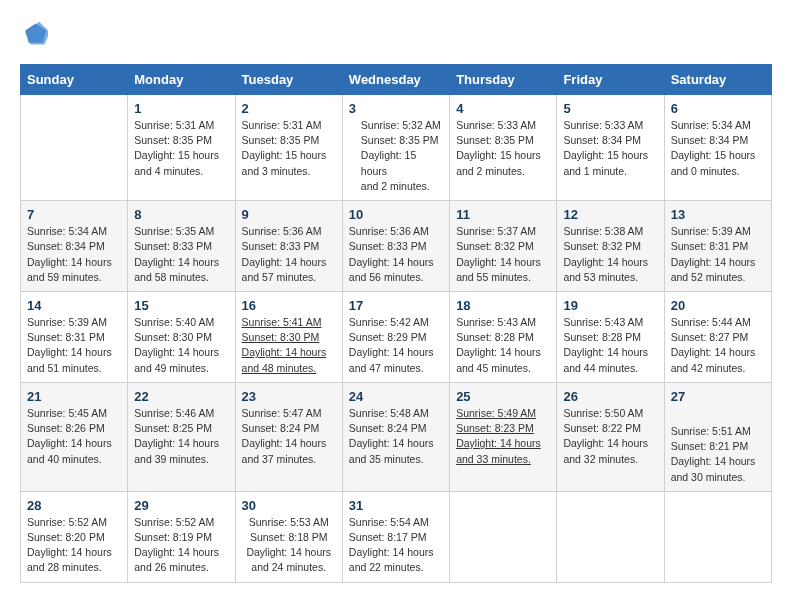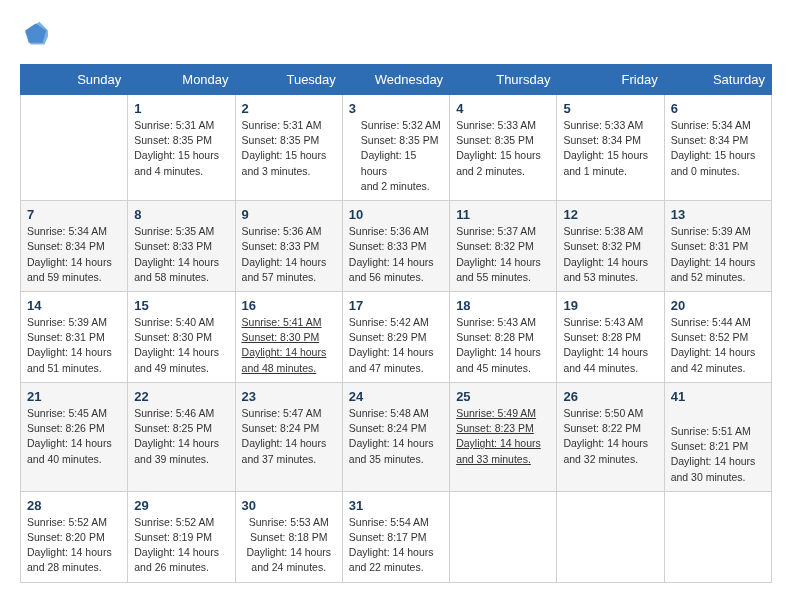--- a/index.html
+++ b/index.html
@@ -53,22 +53,22 @@
       border-collapse: collapse;
       table-layout: fixed;
     }
     thead tr {
       background-color: #2e6db4;
       color: #fff;
     }
     thead th {
       padding: 7px 6px;
       font-size: 13px;
-      font-weight: normal;
-      text-align: right;
+      font-weight: bold;
+      text-align: left;
       border: 1px solid #2e6db4;
       margin-left: 8px;
     }
     tbody tr {
       background: #fff;
     }
     tbody tr:nth-child(even) {
       background: #f5f5f5;
     }
     tbody td {
@@ -263,21 +263,21 @@
         <td>
           <span class="day-number">19</span>
           <div class="cell-info" style="white-space: pre-line;">Sunrise: 5:43 AM
 Sunset: 8:28 PM
 Daylight: 14 hours
 and 44 minutes.</div>
         </td>
         <td>
           <span class="day-number">20</span>
           <div class="cell-info" style="white-space: pre-line;">Sunrise: 5:44 AM
-Sunset: 8:52 PM
+Sunset: 8:27 PM
 Daylight: 14 hours
 and 42 minutes.</div>
         </td>
       </tr>
       <tr>
         <td>
           <span class="day-number">21</span>
           <div class="cell-info" style="white-space: pre-line;">Sunrise: 5:45 AM
 Sunset: 8:26 PM
 Daylight: 14 hours
@@ -312,21 +312,21 @@
 and 33 minutes.</div>
         </td>
         <td>
           <span class="day-number">26</span>
           <div class="cell-info" style="white-space: pre-line;">Sunrise: 5:50 AM
 Sunset: 8:22 PM
 Daylight: 14 hours
 and 32 minutes.</div>
         </td>
         <td>
-          <span class="day-number">41</span>
+          <span class="day-number">27</span>
           <div class="cell-info" style="white-space: pre-line; margin-top: 20px;">Sunrise: 5:51 AM
 Sunset: 8:21 PM
 Daylight: 14 hours
 and 30 minutes.</div>
         </td>
       </tr>
       <tr>
         <td>
           <span class="day-number">28</span>
           <div class="cell-info" style="white-space: pre-line;">Sunrise: 5:52 AM

